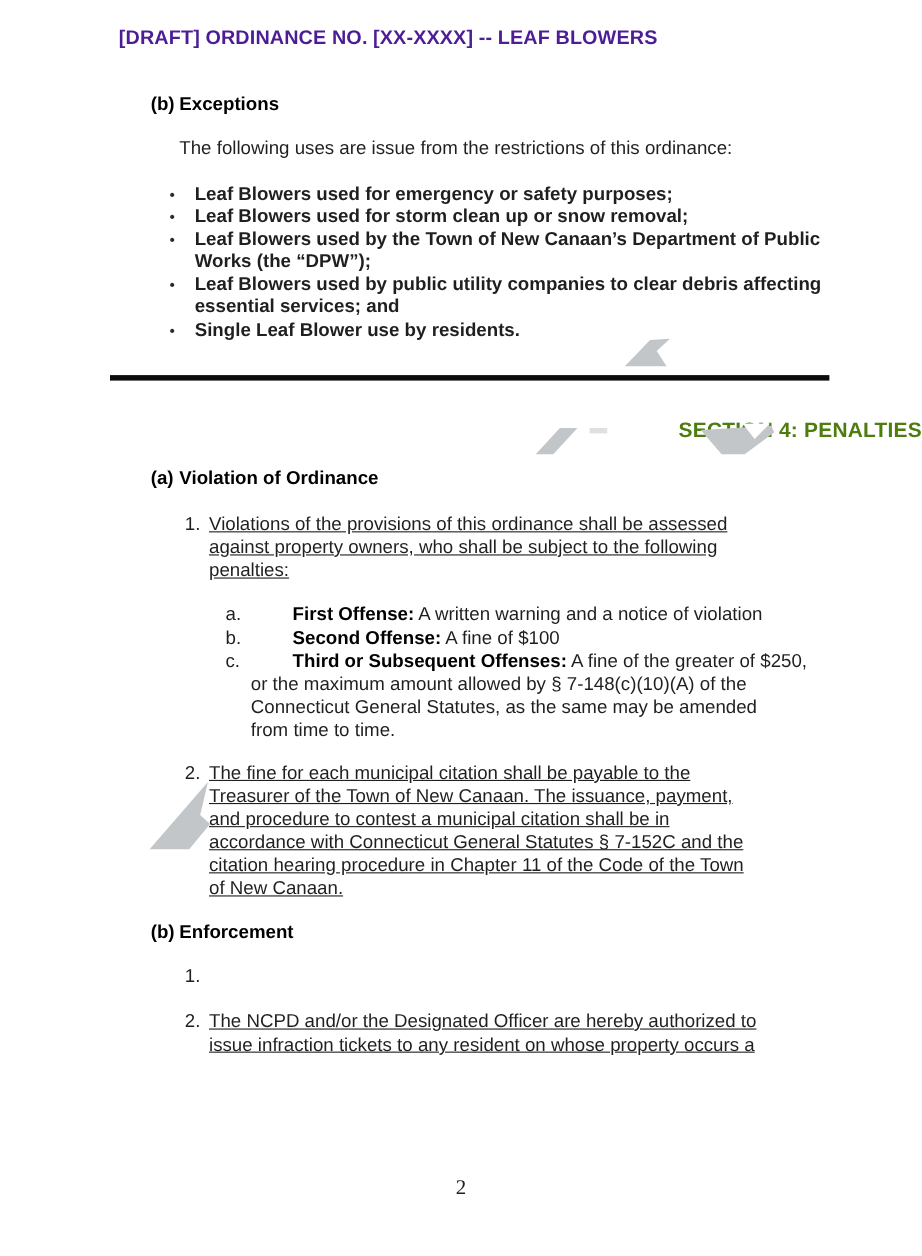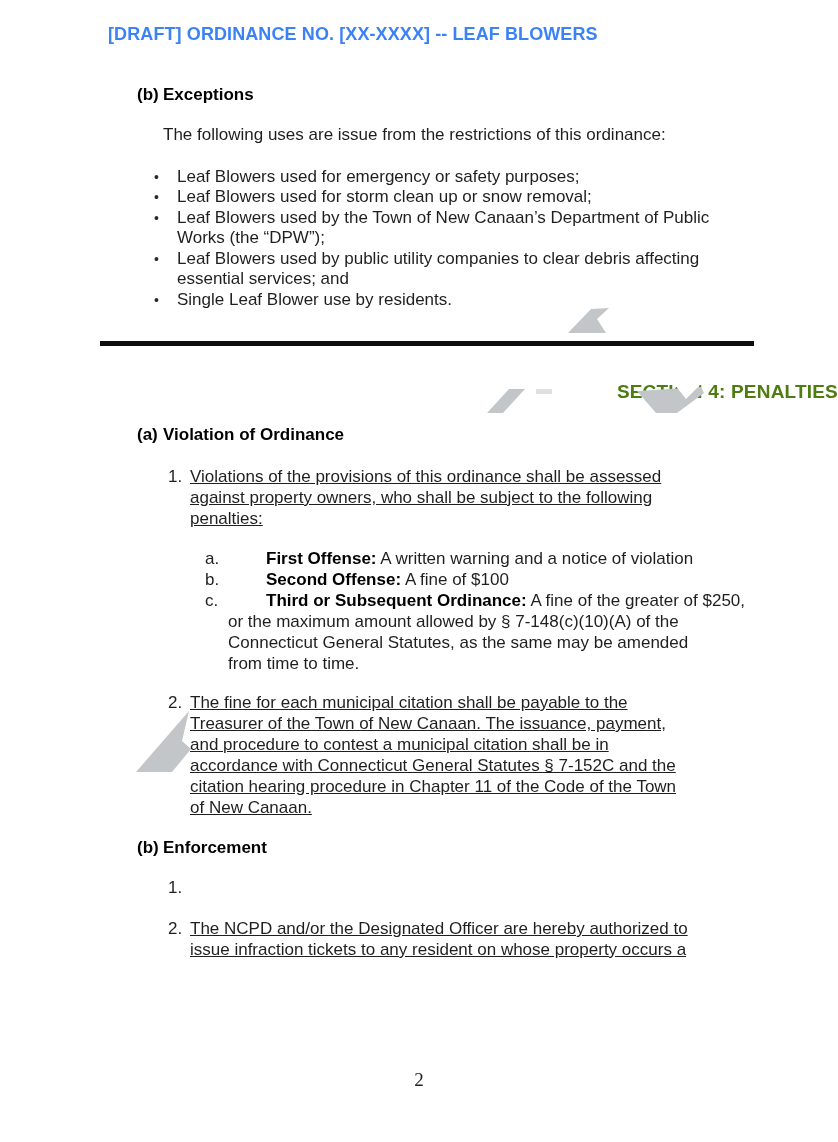--- a/index.html
+++ b/index.html
@@ -14,21 +14,21 @@
     color:#1f1f1f;
     -webkit-font-smoothing:antialiased;
   }
   .doc-title{
     margin:0;
     padding-top:23px;
     padding-left:108px;
     font-size:18px;
     line-height:22px;
     font-weight:700;
-    color:#3b82f6;
+    color:#4c1d95;
     letter-spacing:.1px;
   }
   .sub-heading{
     display:flex;
     margin-left:137px;
     font-weight:700;
     color:#000;
     line-height:21px;
   }
   .sub-heading .lbl{width:26px;flex:0 0 26px;}
@@ -39,21 +39,21 @@
   }
   .bullet-list{margin-top:21px;}
   .b-row{display:flex;margin-left:152px;}
   .b-dot{
     flex:0 0 23px;width:23px;
     font-size:14px;
     color:#2a2a2a;
     line-height:20.5px;
     padding-left:2px;
   }
-  .b-text{white-space:pre-line;width:590px;}
+  .b-text{white-space:pre-line;width:590px;font-weight:bold;}
   .rule{
     margin-top:31px;
     margin-left:100px;
     width:654px;height:5px;
     background:#0d0d0d;
   }
   .section-heading{
     margin:35px 0 0 108px;
     font-size:19px;
     line-height:22px;
@@ -150,21 +150,21 @@
     <div class="alpha-item">
       <span class="mk">a.</span>
       <div class="tx"><span class="bold">First Offense:</span><span> A written warning and a notice of violation</span></div>
     </div>
     <div class="alpha-item">
       <span class="mk">b.</span>
       <div class="tx"><span class="bold">Second Offense:</span><span> A fine of $100</span></div>
     </div>
     <div class="alpha-item">
       <span class="mk">c.</span>
-      <div class="tx"><span class="bold">Third or Subsequent Ordinance:</span><span> A fine of the greater of $250,
+      <div class="tx"><span class="bold">Third or Subsequent Offenses:</span><span> A fine of the greater of $250,
 or the maximum amount allowed by § 7-148(c)(10)(A) of the
 Connecticut General Statutes, as the same may be amended
 from time to time.</span></div>
     </div>
   </div>
 
   <div class="num-item mt-18">
     <span class="mk">2.</span>
     <div class="tx">The fine for each municipal citation shall be payable to the
 Treasurer of the Town of New Canaan. The issuance, payment,

